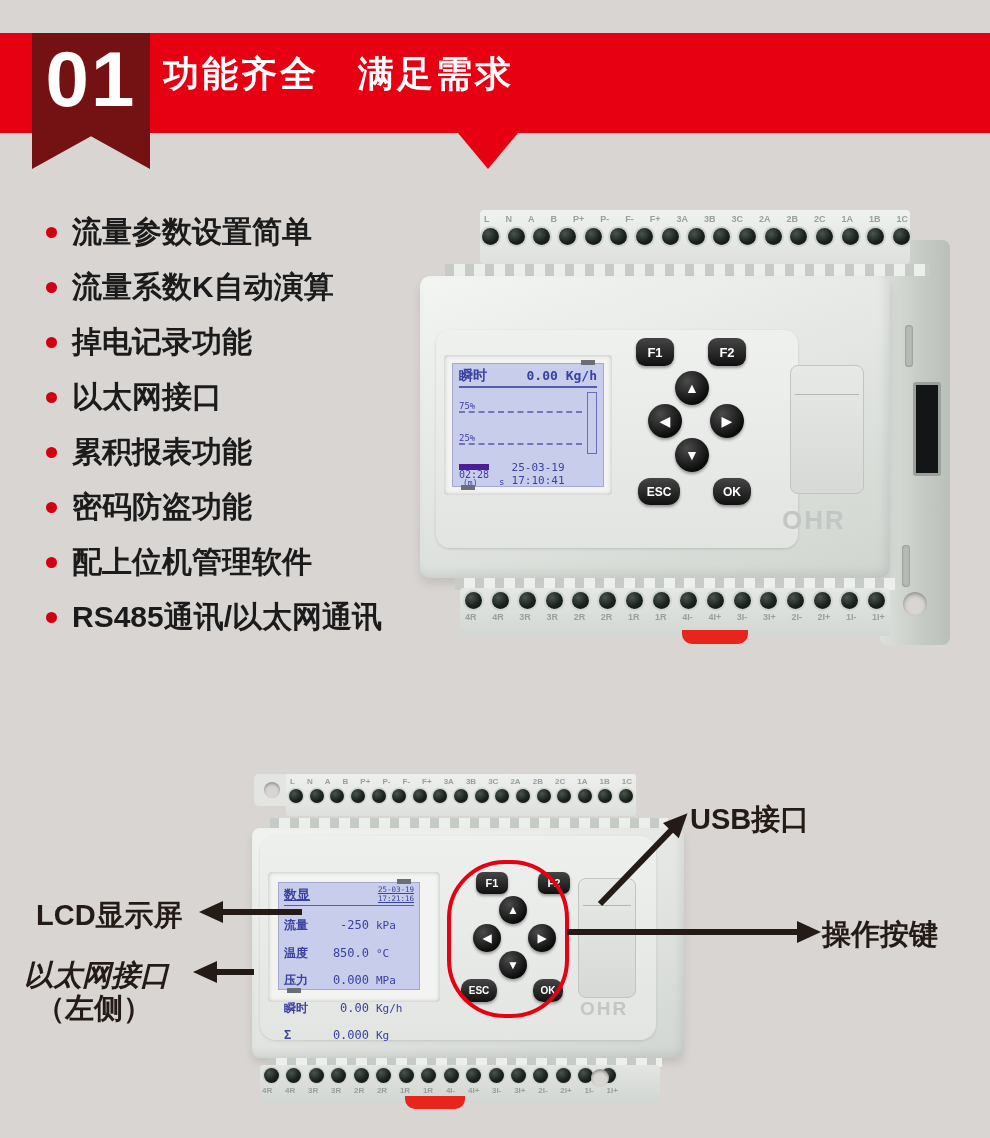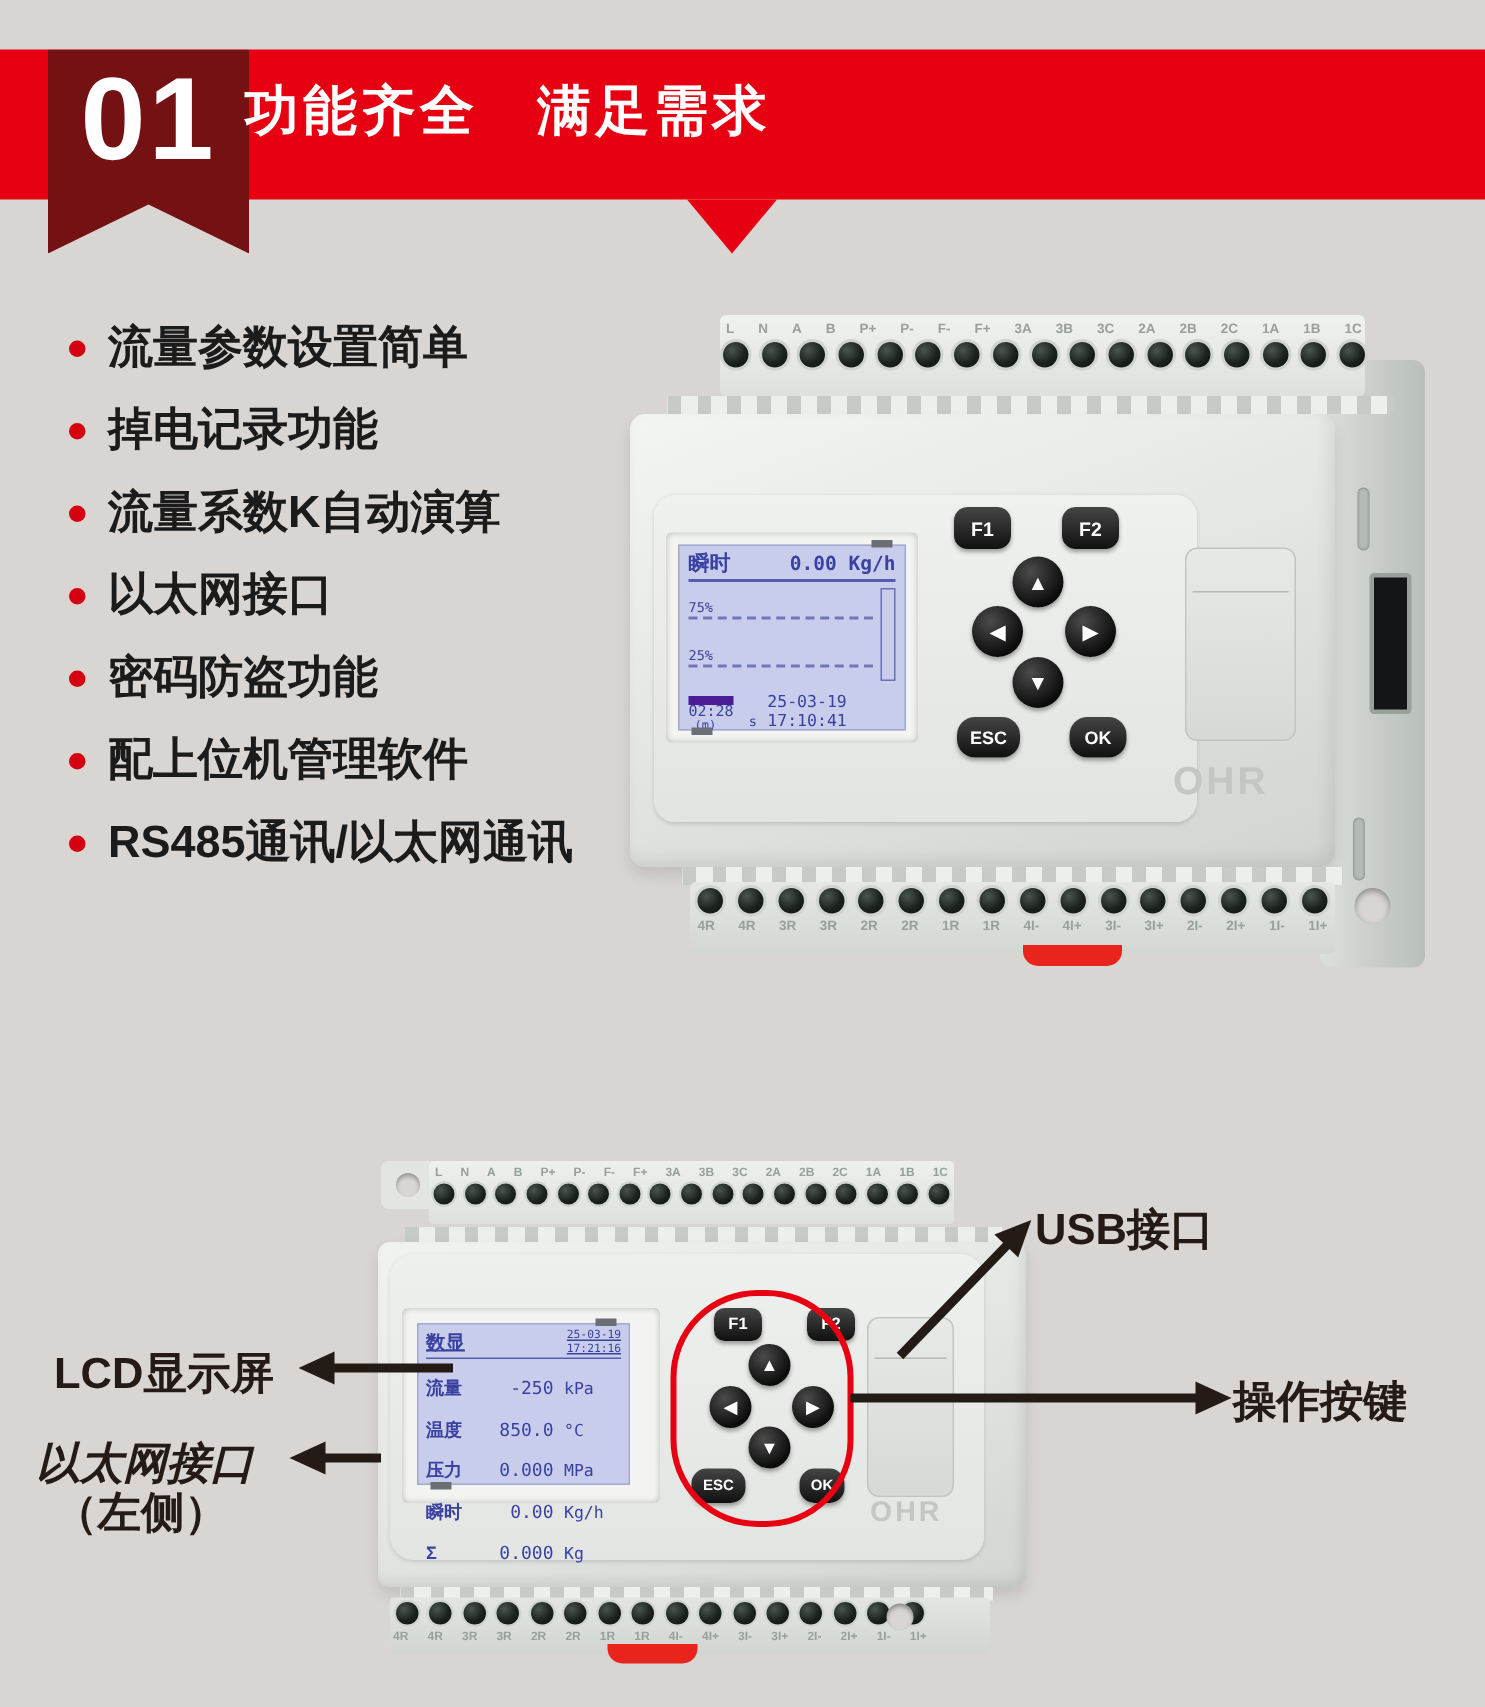--- a/index.html
+++ b/index.html
@@ -4,21 +4,21 @@
 <style>
   html,body{margin:0;padding:0;}
   .page{position:relative;width:990px;height:1138px;background:#d8d5d3;overflow:hidden;
         font-family:"Liberation Sans","DejaVu Sans",sans-serif;}
   .mono{font-family:"DejaVu Sans Mono",monospace;}
 
   
   .band{position:absolute;left:0;top:33px;width:990px;height:100px;background:#e60012;}
   .band-notch{position:absolute;left:458px;top:133px;width:0;height:0;
       border-left:30px solid transparent;border-right:30px solid transparent;border-top:36px solid #e60012;}
-  .ribbon{position:absolute;left:32px;top:33px;width:134px;height:136px;background:#741113;
+  .ribbon{position:absolute;left:32px;top:33px;width:118px;height:136px;background:#741113;
       clip-path:polygon(0 0,100% 0,100% 100%,50% 76%,0 100%);display:flex;justify-content:center;}
   .ribbon-num{color:#fff;font-size:78px;font-weight:bold;line-height:1;margin-top:7px;letter-spacing:2px;}
   .title{position:absolute;left:163px;top:50px;width:700px;text-align:left;color:#ffffff;
       font-size:36px;font-weight:bold;letter-spacing:3px;white-space:nowrap;}
 
   
   .features{position:absolute;left:44px;top:214px;width:400px;}
   .feat{display:block;position:relative;padding-left:28px;margin-bottom:19px;font-size:30px;
       line-height:36px;font-weight:600;color:#1b1b1b;white-space:nowrap;}
   .feat::before{content:'';position:absolute;left:2px;top:13px;width:11px;height:11px;border-radius:50%;background:#d4000f;}
@@ -176,23 +176,24 @@
 
   <div class="band"></div>
   <div class="band-notch"></div>
   <div class="ribbon">
     <span class="ribbon-num">01</span>
   </div>
   <div class="title">功能齐全　满足需求</div>
 
   <div class="features">
       <span class="feat">流量参数设置简单</span>
+      <span class="feat">流量系数K自动演算</span>
       <span class="feat">掉电记录功能</span>
-      <span class="feat">流量系数K自动演算</span>
       <span class="feat">以太网接口</span>
+      <span class="feat">累积报表功能</span>
       <span class="feat">密码防盗功能</span>
       <span class="feat">配上位机管理软件</span>
       <span class="feat">RS485通讯/以太网通讯</span>
     </div>
 
   <div class="dev1">
     <div class="sideslab">
       <div class="vent v1"></div>
       <div class="connector"></div>
       <div class="vent v2"></div>

